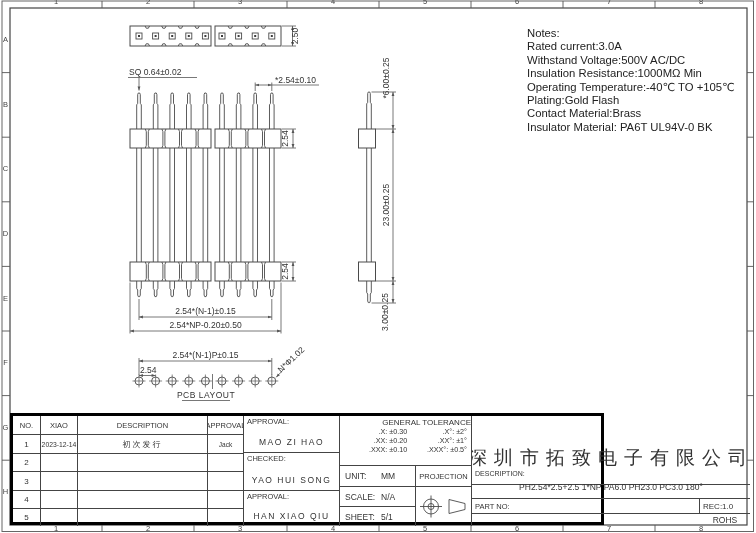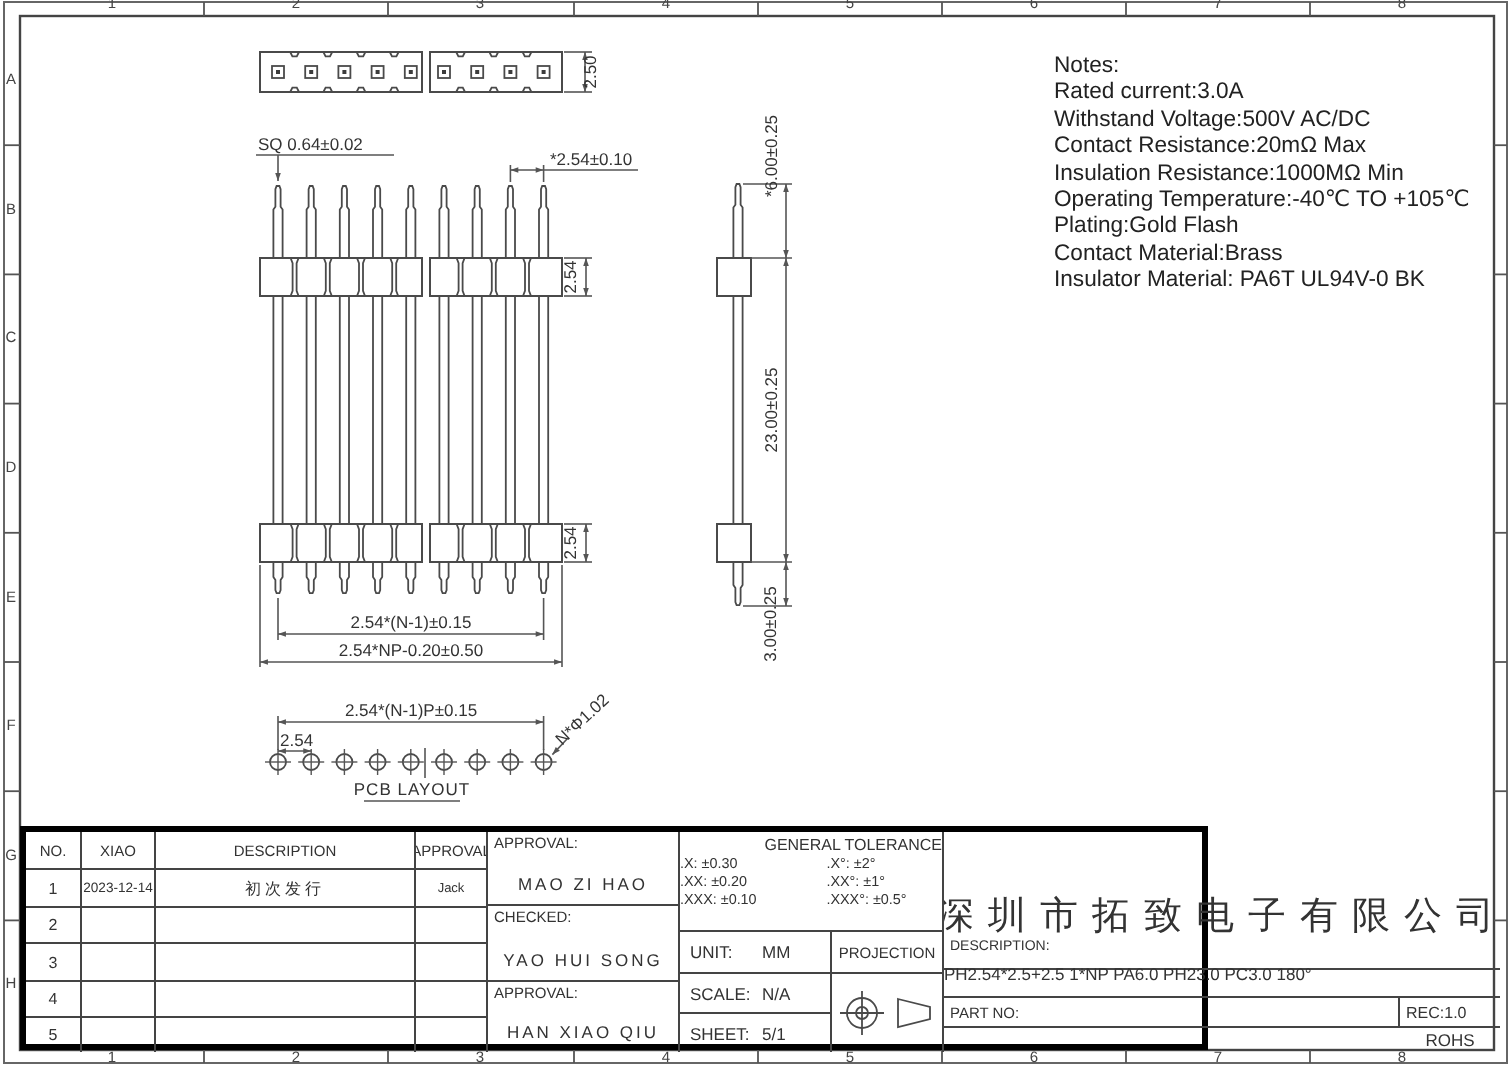--- a/index.html
+++ b/index.html
@@ -15,27 +15,27 @@
   .nr{border-right:none}.nb{border-bottom:none}
   .cc{display:flex;align-items:center;justify-content:center}
   .hdr{font-size:7.5px}
   .dt{font-size:6.8px}
   .cjk{font-size:8px;letter-spacing:2px}
   .ap{font-size:6.5px}
   .lbl{position:absolute;top:1px;left:3px;font-size:7.5px}
   .nm{position:absolute;left:0;right:0;bottom:5px;text-align:center;font-size:8.5px;letter-spacing:1.5px;white-space:nowrap}
   .tolt{text-align:right;padding-top:2px;font-size:8px}
   .tolrow{display:flex}
-  .tolc{font-size:7.2px;line-height:9px;}
+  .tolc{font-size:7.2px;line-height:9px;text-align:right}
   .tolc.c1{width:70px;padding-right:6px}
   .tolc.c2{width:56px;padding-right:4px}
   .kv{display:flex;align-items:center;font-size:8.5px}
   .kv .k{padding-left:5px;width:36px}
   .company{display:flex;align-items:center;justify-content:center;font-size:19px;letter-spacing:7px;white-space:nowrap;color:#333}
-  .descv{position:absolute;left:0;right:0;top:13px;font-size:8.5px;white-space:nowrap}
+  .descv{position:absolute;left:0;right:0;top:13px;text-align:center;font-size:8.5px;white-space:nowrap}
   .pl{display:flex;align-items:center;padding-left:3px;font-size:7.5px}
   svg text{font-family:"Liberation Sans","DejaVu Sans",sans-serif;fill:#333;font-size:8.5px}
 </style>
 </head>
 <body>
 
 <svg class="cad" width="756" height="533" viewBox="0 0 756 533">
   <defs>
     <marker id="ar" viewBox="0 0 10 10" refX="9.5" refY="5" markerWidth="5.5" markerHeight="5.5" orient="auto-start-reverse">
       <path d="M0.5,1.8 L9.5,5 L0.5,8.2 Z" fill="#555"></path>
@@ -250,21 +250,20 @@
 <div class="zn" style="left:287px;top:-2px">4</div>
 <div class="zn" style="left:379px;top:-2px">5</div>
 <div class="zn" style="left:471px;top:-2px">6</div>
 <div class="zn" style="left:563px;top:-2px">7</div>
 <div class="zn" style="left:655px;top:-2px">8</div>
 
 <div class="notes">
   <div>Notes:</div>
   <div>Rated current:3.0A</div>
   <div>Withstand Voltage:500V AC/DC</div>
-  <div>Contact Resistance:20mΩ Max</div>
   <div>Insulation Resistance:1000MΩ Min</div>
   <div>Operating Temperature:-40℃  TO +105℃</div>
   <div>Plating:Gold Flash</div>
   <div>Contact Material:Brass</div>
   <div>Insulator Material: PA6T UL94V-0 BK</div>
 </div>
 
 <div class="tb">
 
   <div class="c cc hdr" style="left:0;top:0;width:28px;height:19px">NO.</div>

